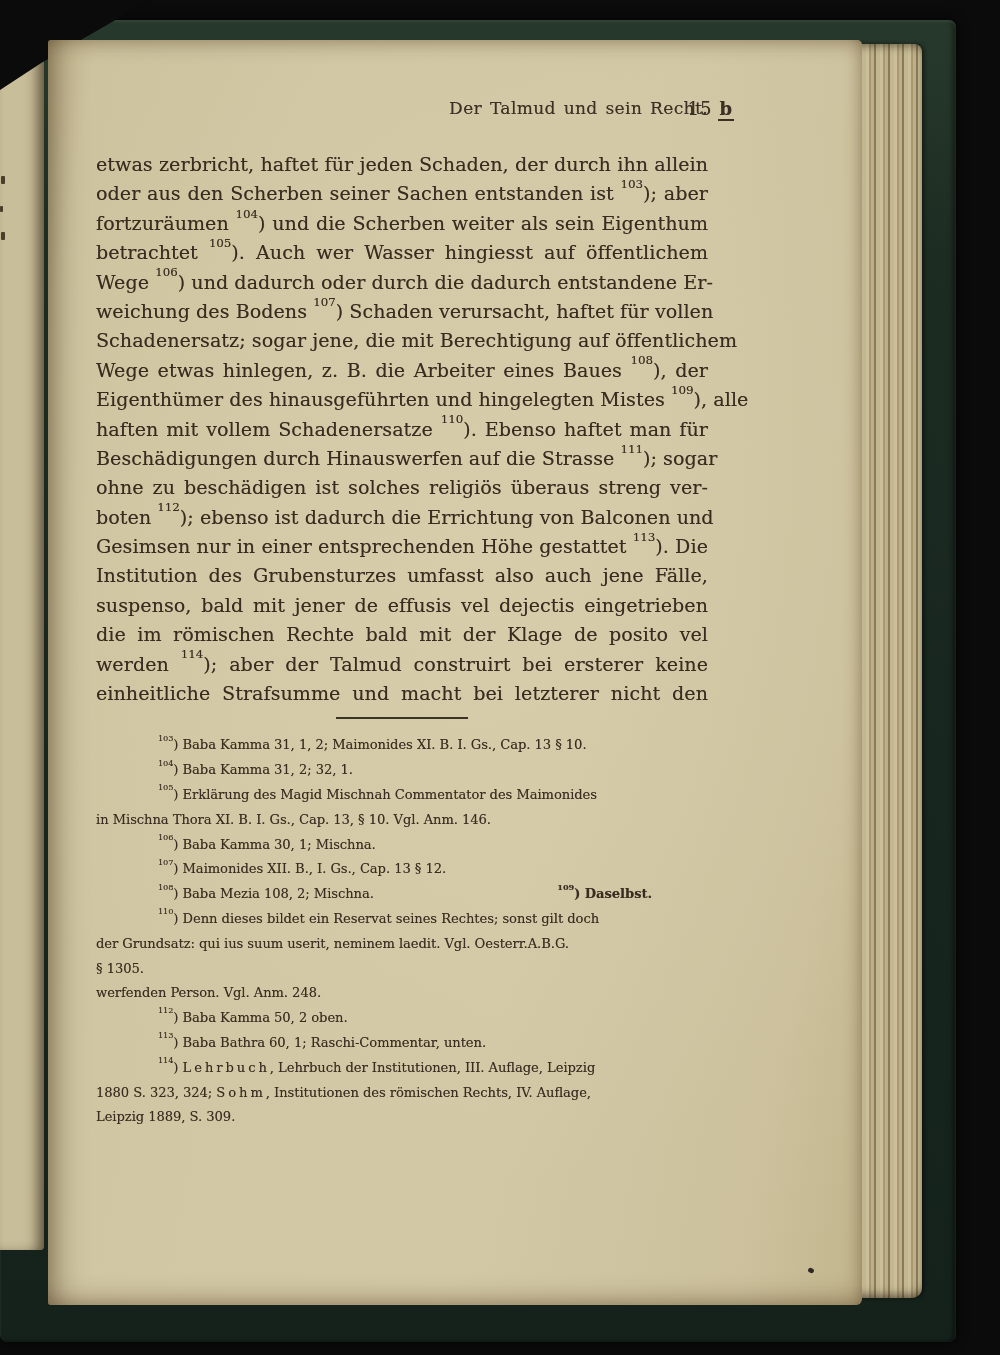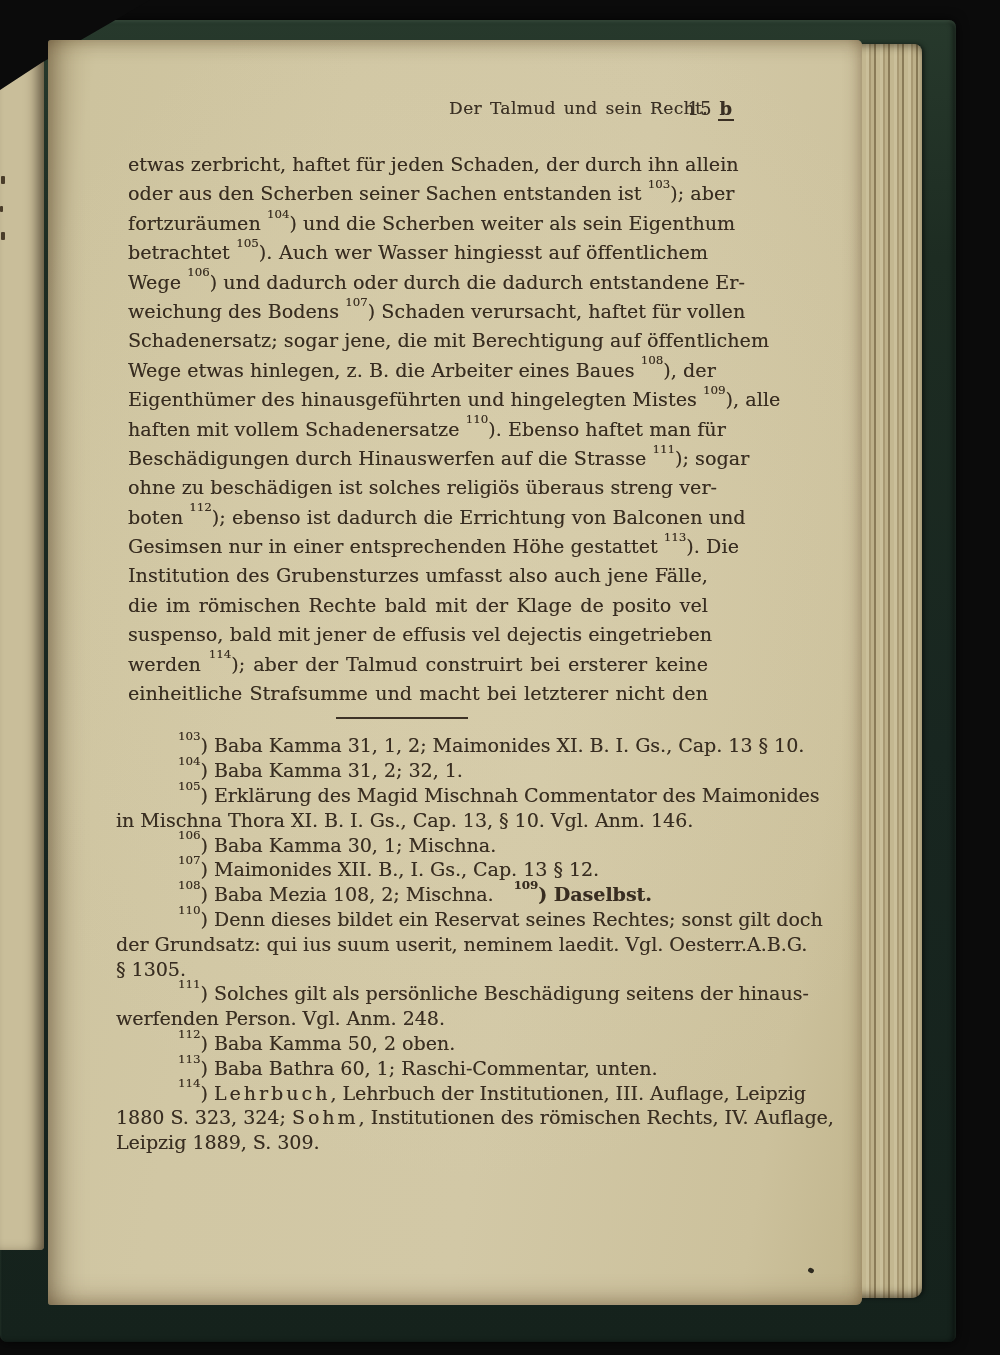--- a/index.html
+++ b/index.html
@@ -30,27 +30,27 @@
         box-shadow:inset 24px 0 30px -18px rgba(70,50,25,.55), inset -12px 0 18px -12px rgba(90,65,35,.45),
                    inset 0 -18px 24px -14px rgba(90,65,35,.42), inset 0 16px 20px -14px rgba(90,65,35,.38);
         color:#3a2f23;}
   .page, .page *{text-shadow:0.2px 0.2px 0.4px rgba(45,33,18,.45);}
   .text-col{position:relative;margin-left:48px;padding-top:58px;width:612px;}
   
   .runhead{position:relative;height:26px;font-size:17px;letter-spacing:.4px;word-spacing:2px;text-align:right;color:#3a3024;}
   .pageno{position:absolute;right:-26px;top:0;font-size:18px;letter-spacing:1px;}
   .signature{font-weight:bold;border-bottom:2px solid #3a2f23;padding:0 1px;margin-left:6px;}
   
-  .bodytext{margin-top:26px;font-size:19px;color:#372c20;margin-left:32px;}
+  .bodytext{margin-top:26px;font-size:19px;color:#372c20;}
   .bline{line-height:29.4px;height:29.4px;text-align:justify;text-align-last:justify;white-space:nowrap;letter-spacing:.1px;}
   sup{font-size:.62em;line-height:0;position:relative;top:-.42em;letter-spacing:0;}
   
   .fnrule{margin-top:9px;width:132px;border:none;border-top:2.5px solid #3d3226;}
   
-  .footnotes{margin-top:14px;font-size:19px;color:#382d21;margin-left:20px;}
+  .footnotes{margin-top:14px;font-size:13px;color:#382d21;}
   .fnline{line-height:24.8px;height:24.8px;white-space:nowrap;}
   .fnline.indent{text-indent:62px;}
   .fnline.split{display:flex;padding-left:62px;}
   .fnline.split .fn-right{margin-left:auto;margin-right:56px;font-weight:bold;}
   .sperr{letter-spacing:3px;}
   .speck{position:absolute;left:760px;top:1228px;width:6px;height:5px;background:#2e2a1f;border-radius:50%;transform:rotate(20deg);}
 </style>
 </head>
 <body>
 
@@ -81,43 +81,42 @@
           <div class="bline">weichung des Bodens <sup>107</sup>) Schaden verursacht, haftet für vollen</div>
           <div class="bline">Schadenersatz; sogar jene, die mit Berechtigung auf öffentlichem</div>
           <div class="bline">Wege etwas hinlegen, z. B. die Arbeiter eines Baues <sup>108</sup>), der</div>
           <div class="bline">Eigenthümer des hinausgeführten und hingelegten Mistes <sup>109</sup>), alle</div>
           <div class="bline">haften mit vollem Schadenersatze <sup>110</sup>). Ebenso haftet man für</div>
           <div class="bline">Beschädigungen durch Hinauswerfen auf die Strasse <sup>111</sup>); sogar</div>
           <div class="bline">ohne zu beschädigen ist solches religiös überaus streng ver-</div>
           <div class="bline">boten <sup>112</sup>); ebenso ist dadurch die Errichtung von Balconen und</div>
           <div class="bline">Gesimsen nur in einer entsprechenden Höhe gestattet <sup>113</sup>). Die</div>
           <div class="bline">Institution des Grubensturzes umfasst also auch jene Fälle,</div>
+          <div class="bline">suspenso, bald mit jener de effusis vel dejectis eingetrieben</div>
           <div class="bline">die im römischen Rechte bald mit der Klage de posito vel</div>
-          <div class="bline">suspenso, bald mit jener de effusis vel dejectis eingetrieben</div>
           <div class="bline">werden <sup>114</sup>); aber der Talmud construirt bei ersterer keine</div>
           <div class="bline">einheitliche Strafsumme und macht bei letzterer nicht den</div>
         </div>
 
       <hr class="fnrule">
 
       <div class="footnotes" id="footnotes">
           <div class="fnline indent"><sup>103</sup>) Baba Kamma 31, 1, 2; Maimonides XI. B. I. Gs., Cap. 13 § 10.</div>
           <div class="fnline indent"><sup>104</sup>) Baba Kamma 31, 2; 32, 1.</div>
           <div class="fnline indent"><sup>105</sup>) Erklärung des Magid Mischnah Commentator des Maimonides</div>
           <div class="fnline flush">in Mischna Thora XI. B. I. Gs., Cap. 13, § 10.  Vgl. Anm. 146.</div>
           <div class="fnline indent"><sup>106</sup>) Baba Kamma 30, 1; Mischna.</div>
           <div class="fnline indent"><sup>107</sup>) Maimonides XII. B., I. Gs., Cap. 13 § 12.</div>
           <div class="fnline split">
             <span><sup>108</sup>) Baba Mezia 108, 2; Mischna.</span>
             <span class="fn-right"><sup>109</sup>) Daselbst.</span>
           </div>
           <div class="fnline indent"><sup>110</sup>) Denn dieses bildet ein Reservat seines Rechtes; sonst gilt doch</div>
           <div class="fnline flush">der Grundsatz: qui ius suum userit, neminem laedit.  Vgl. Oesterr.A.B.G.</div>
           <div class="fnline flush">§ 1305.</div>
-          <div class="fnline indent"><sup>111</sup>) Solches gilt als persönliche Beschädigung seitens der hinaus-</div>
           <div class="fnline flush">werfenden Person.  Vgl. Anm. 248.</div>
           <div class="fnline indent"><sup>112</sup>) Baba Kamma 50, 2 oben.</div>
           <div class="fnline indent"><sup>113</sup>) Baba Bathra 60, 1; Raschi-Commentar, unten.</div>
           <div class="fnline indent"><sup>114</sup>) <span class="sperr">Lehrbuch</span>, Lehrbuch der Institutionen, III. Auflage, Leipzig</div>
           <div class="fnline flush">1880 S. 323, 324; <span class="sperr">Sohm</span>, Institutionen des römischen Rechts, IV. Auflage,</div>
           <div class="fnline flush">Leipzig 1889, S. 309.</div>
         </div>
 
     </div>
     <div class="speck"></div>

